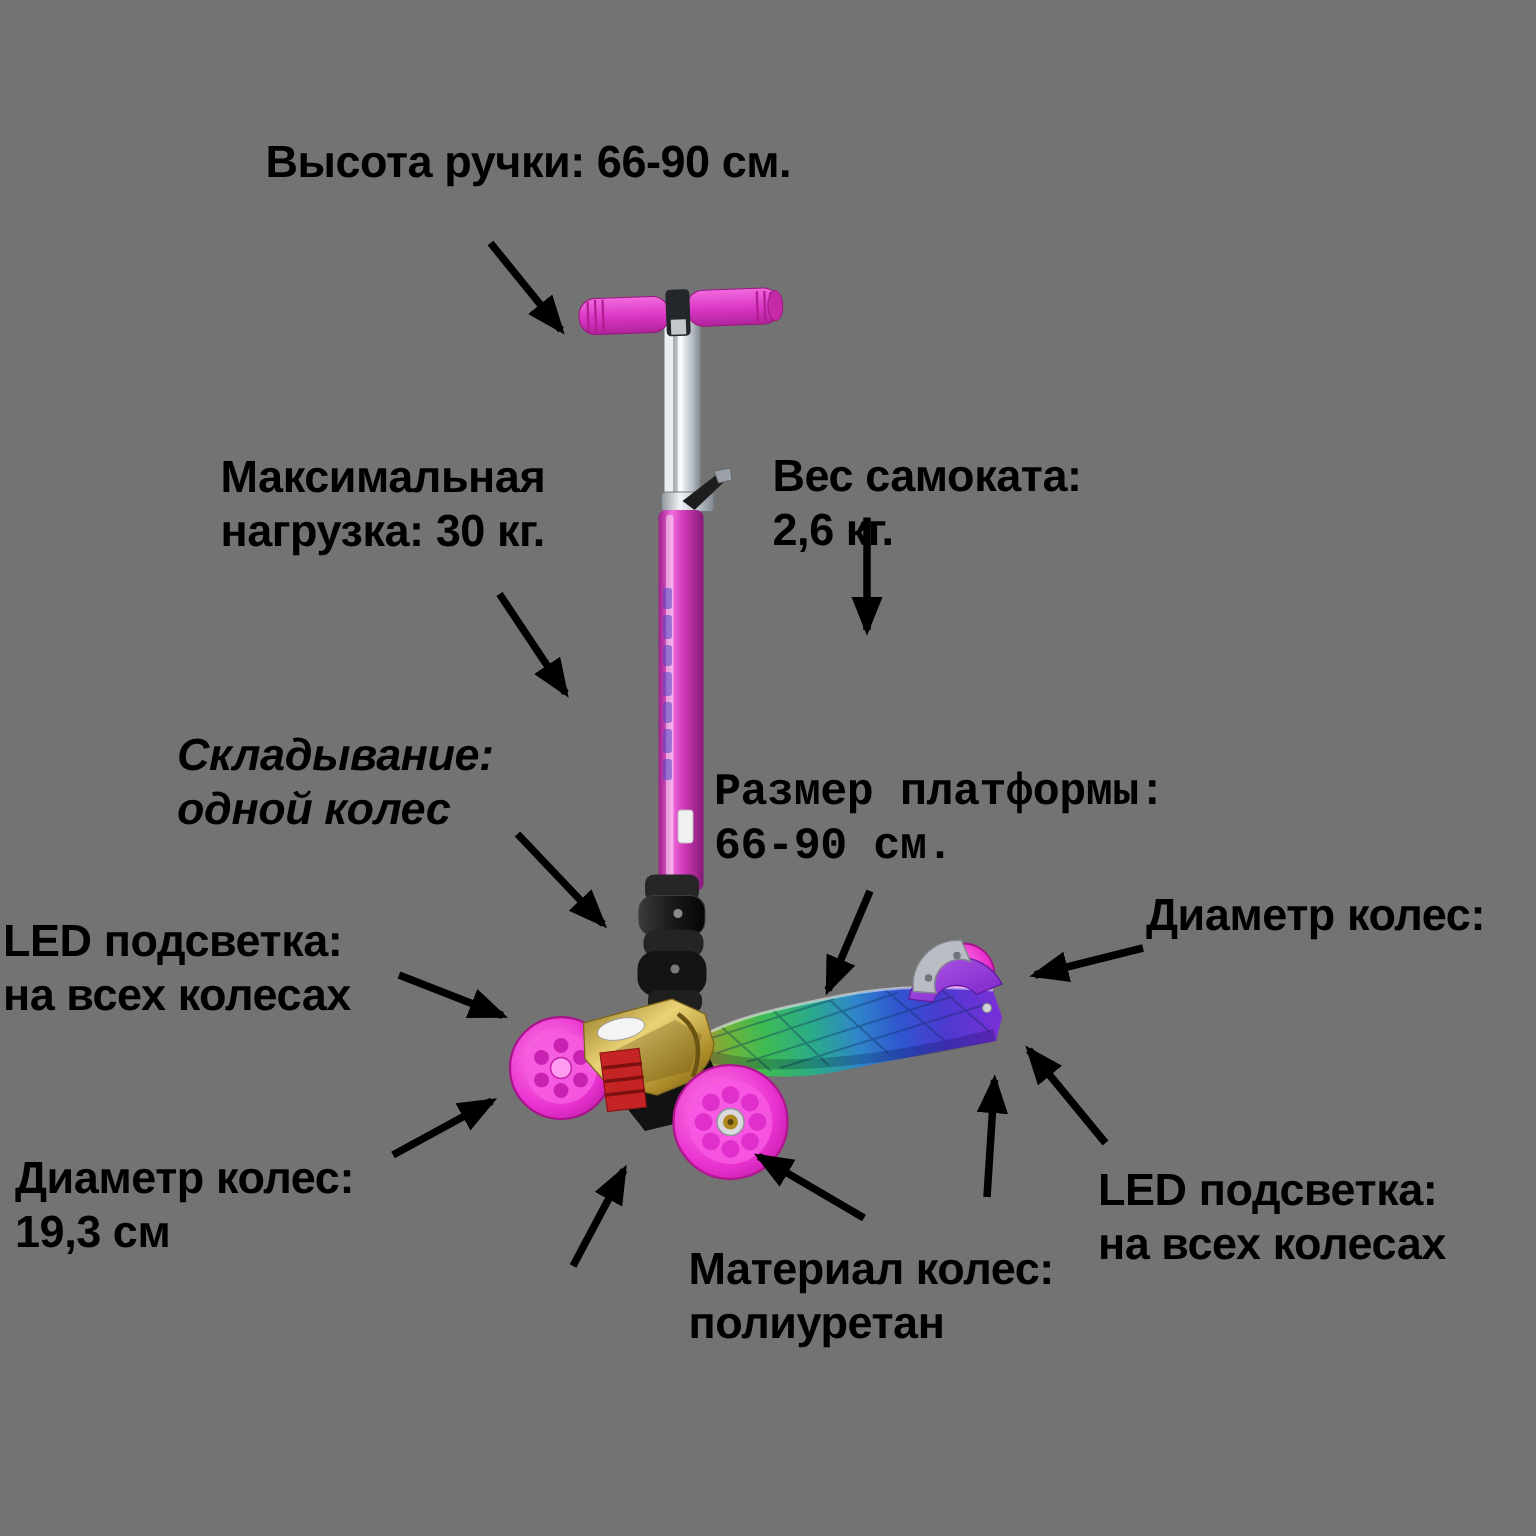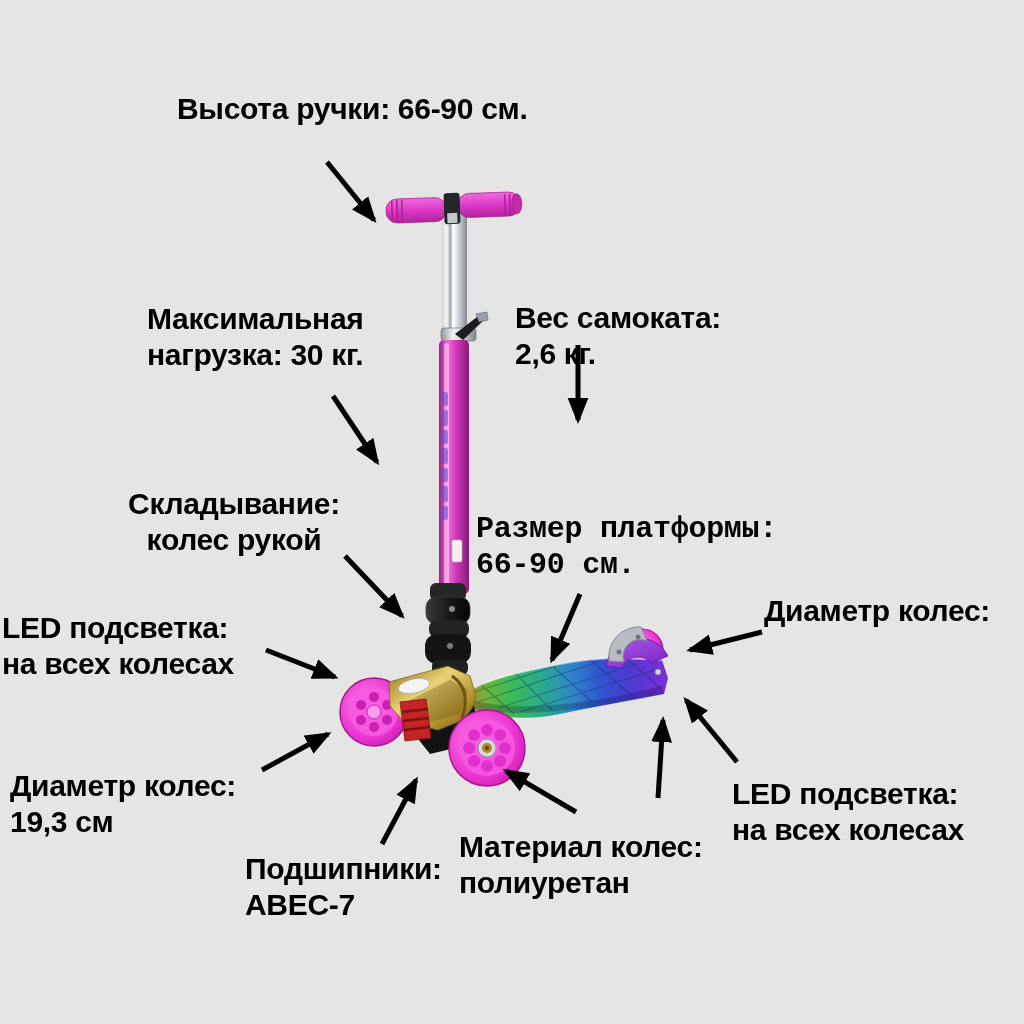--- a/index.html
+++ b/index.html
@@ -1,32 +1,32 @@
 <!DOCTYPE html>
 <html><head>
 <meta charset="utf-8">
 <style>
   html,body{margin:0;padding:0;background:#fff;}
   #canvas{
     position:relative;
     width:1024px;height:1024px;
-    background:#e5e5e5;
+    background:#737373;
     overflow:hidden;
     font-family:"Liberation Sans",sans-serif;
   }
   .label{
     position:absolute;
     font-weight:bold;
     font-size:30px;
     line-height:36px;
     color:#000;
     white-space:nowrap;
     letter-spacing:-0.3px;
   }
-  .label.centered{text-align:center;width:232px;}
+  .label.centered{width:232px;font-style:italic;}
   #art{position:absolute;left:0;top:0;}
 </style>
 </head>
 <body>
 
 <div id="canvas">
 
   <svg id="art" width="1024" height="1024" viewBox="0 0 1024 1024">
     <defs>
       <marker id="ah" viewBox="0 0 10 8" refX="8.5" refY="4" markerWidth="5.2" markerHeight="4.4" orient="auto" markerUnits="strokeWidth">
@@ -239,21 +239,21 @@
     <div>2,6 кг.</div>
   </div>
 
   <div class="label" style="left:147px;top:301px;">
     <div>Максимальная</div>
     <div>нагрузка: 30 кг.</div>
   </div>
 
   <div class="label centered" style="left:118px;top:486px;">
     <div>Складывание:</div>
-    <div>колес рукой</div>
+    <div>одной колес</div>
   </div>
 
   <div class="label" style="left:476px;top:511px;font-family:Liberation Mono, monospace;">
     <div>Размер платформы:</div>
     <div>66-90 см.</div>
   </div>
 
   <div class="label" style="left:2px;top:610px;">
     <div>LED подсветка:</div>
     <div>на всех колесах</div>
@@ -261,24 +261,20 @@
 
   <div class="label" style="left:764px;top:593px;">
     <div>Диаметр колес:</div>
   </div>
 
   <div class="label" style="left:10px;top:768px;">
     <div>Диаметр колес:</div>
     <div>19,3 см</div>
   </div>
 
-  <div class="label" style="left:245px;top:851px;">
-    <div>Подшипники:</div>
-    <div>ABEC-7</div>
-  </div>
 
   <div class="label" style="left:459px;top:829px;">
     <div>Материал колес:</div>
     <div>полиуретан</div>
   </div>
 
   <div class="label" style="left:732px;top:776px;">
     <div>LED подсветка:</div>
     <div>на всех колесах</div>
   </div>

